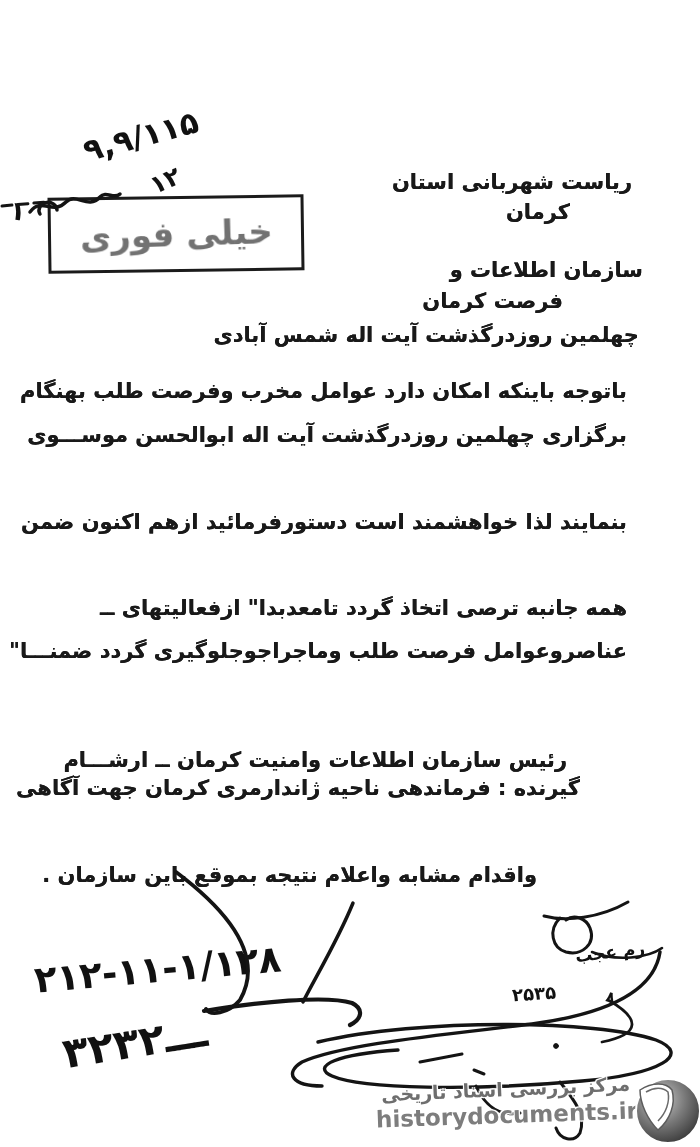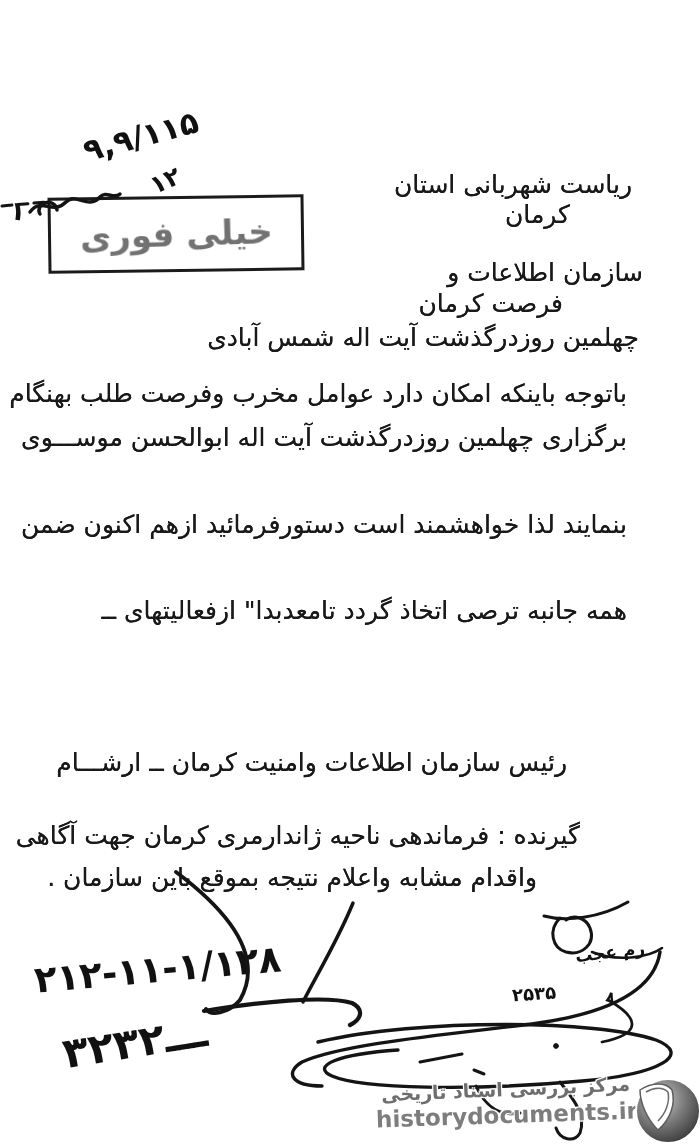--- a/index.html
+++ b/index.html
@@ -8,22 +8,22 @@
     width:700px;height:1147px;
     margin:0 auto;
     background:#ffffff;
     overflow:hidden;
     font-family:"DejaVu Sans",sans-serif;
     color:#161616;
     direction:rtl;
   }
   .typed{
     position:absolute;
-    font-weight:400;
-    font-size:25px;
+    font-weight:700;
+    font-size:21px;
     white-space:nowrap;
     color:#191919;
     letter-spacing:0px;
     text-shadow:0 0 0.6px #222;
   }
   .hw{
     position:absolute;
     font-weight:700;
     color:#111;
     white-space:nowrap;
@@ -75,24 +75,25 @@
   <div class="typed" style="right:130px;top:200px;">کرمان</div>
   <div class="typed" style="right:57px;top:258px;">سازمان اطلاعات و</div>
   <div class="typed" style="right:137px;top:289px;">فرصت کرمان</div>
 
   <div class="typed" style="right:61px;top:323px;letter-spacing:1px;">چهلمین روزدرگذشت آیت اله شمس آبادی</div>
 
   <div class="typed" style="right:73px;top:379px;">باتوجه باینکه امکان دارد عوامل مخرب وفرصت طلب بهنگام</div>
   <div class="typed" style="right:73px;top:423px;">برگزاری چهلمین روزدرگذشت آیت اله ابوالحسن موســـوی</div>
   <div class="typed" style="right:73px;top:510px;">بنمایند لذا خواهشمند است دستورفرمائید ازهم اکنون ضمن</div>
   <div class="typed" style="right:73px;top:596px;">همه جانبه ترصی اتخاذ گردد تامعدبدا" ازفعالیتهای ــ</div>
+  <div class="typed" style="right:73px;top:639px;">عناصروعوامل فرصت طلب وماجراجوجلوگیری گردد ضمنـــا"</div>
 
   <div class="typed" style="right:133px;top:748px;">رئیس سازمان اطلاعات وامنیت کرمان ــ ارشـــام</div>
 
-  <div class="typed" style="right:120px;top:821px;">گیرنده : فرماندهی ناحیه ژاندارمری کرمان جهت آگاهی</div>
+  <div class="typed" style="right:120px;top:776px;">گیرنده : فرماندهی ناحیه ژاندارمری کرمان جهت آگاهی</div>
   <div class="typed" style="right:163px;top:863px;">واقدام مشابه واعلام نتیجه بموقع باین سازمان .</div>
 
   <div class="hw" style="left:34px;top:948px;font-size:37px;transform:rotate(-5deg);letter-spacing:1px;">۲۱۲-۱۱-۱/۱۲۸</div>
   <div class="hw" style="left:62px;top:1018px;font-size:42px;transform:rotate(-9deg);">۳۲ـــ۳۲</div>
 
   <div class="hw" style="left:575px;top:942px;font-size:17px;transform:rotate(-7deg);direction:rtl;">رم عجب</div>
   <div class="hw" style="left:512px;top:983px;font-size:18px;transform:rotate(-4deg);letter-spacing:3px;">۲۵۳۵</div>
   <div class="hw" style="left:606px;top:988px;font-size:15px;transform:rotate(12deg);">۸</div>
 
   <svg class="overlay" width="700" height="1147" viewBox="0 0 700 1147" fill="none" stroke="#141414" stroke-linecap="round">

